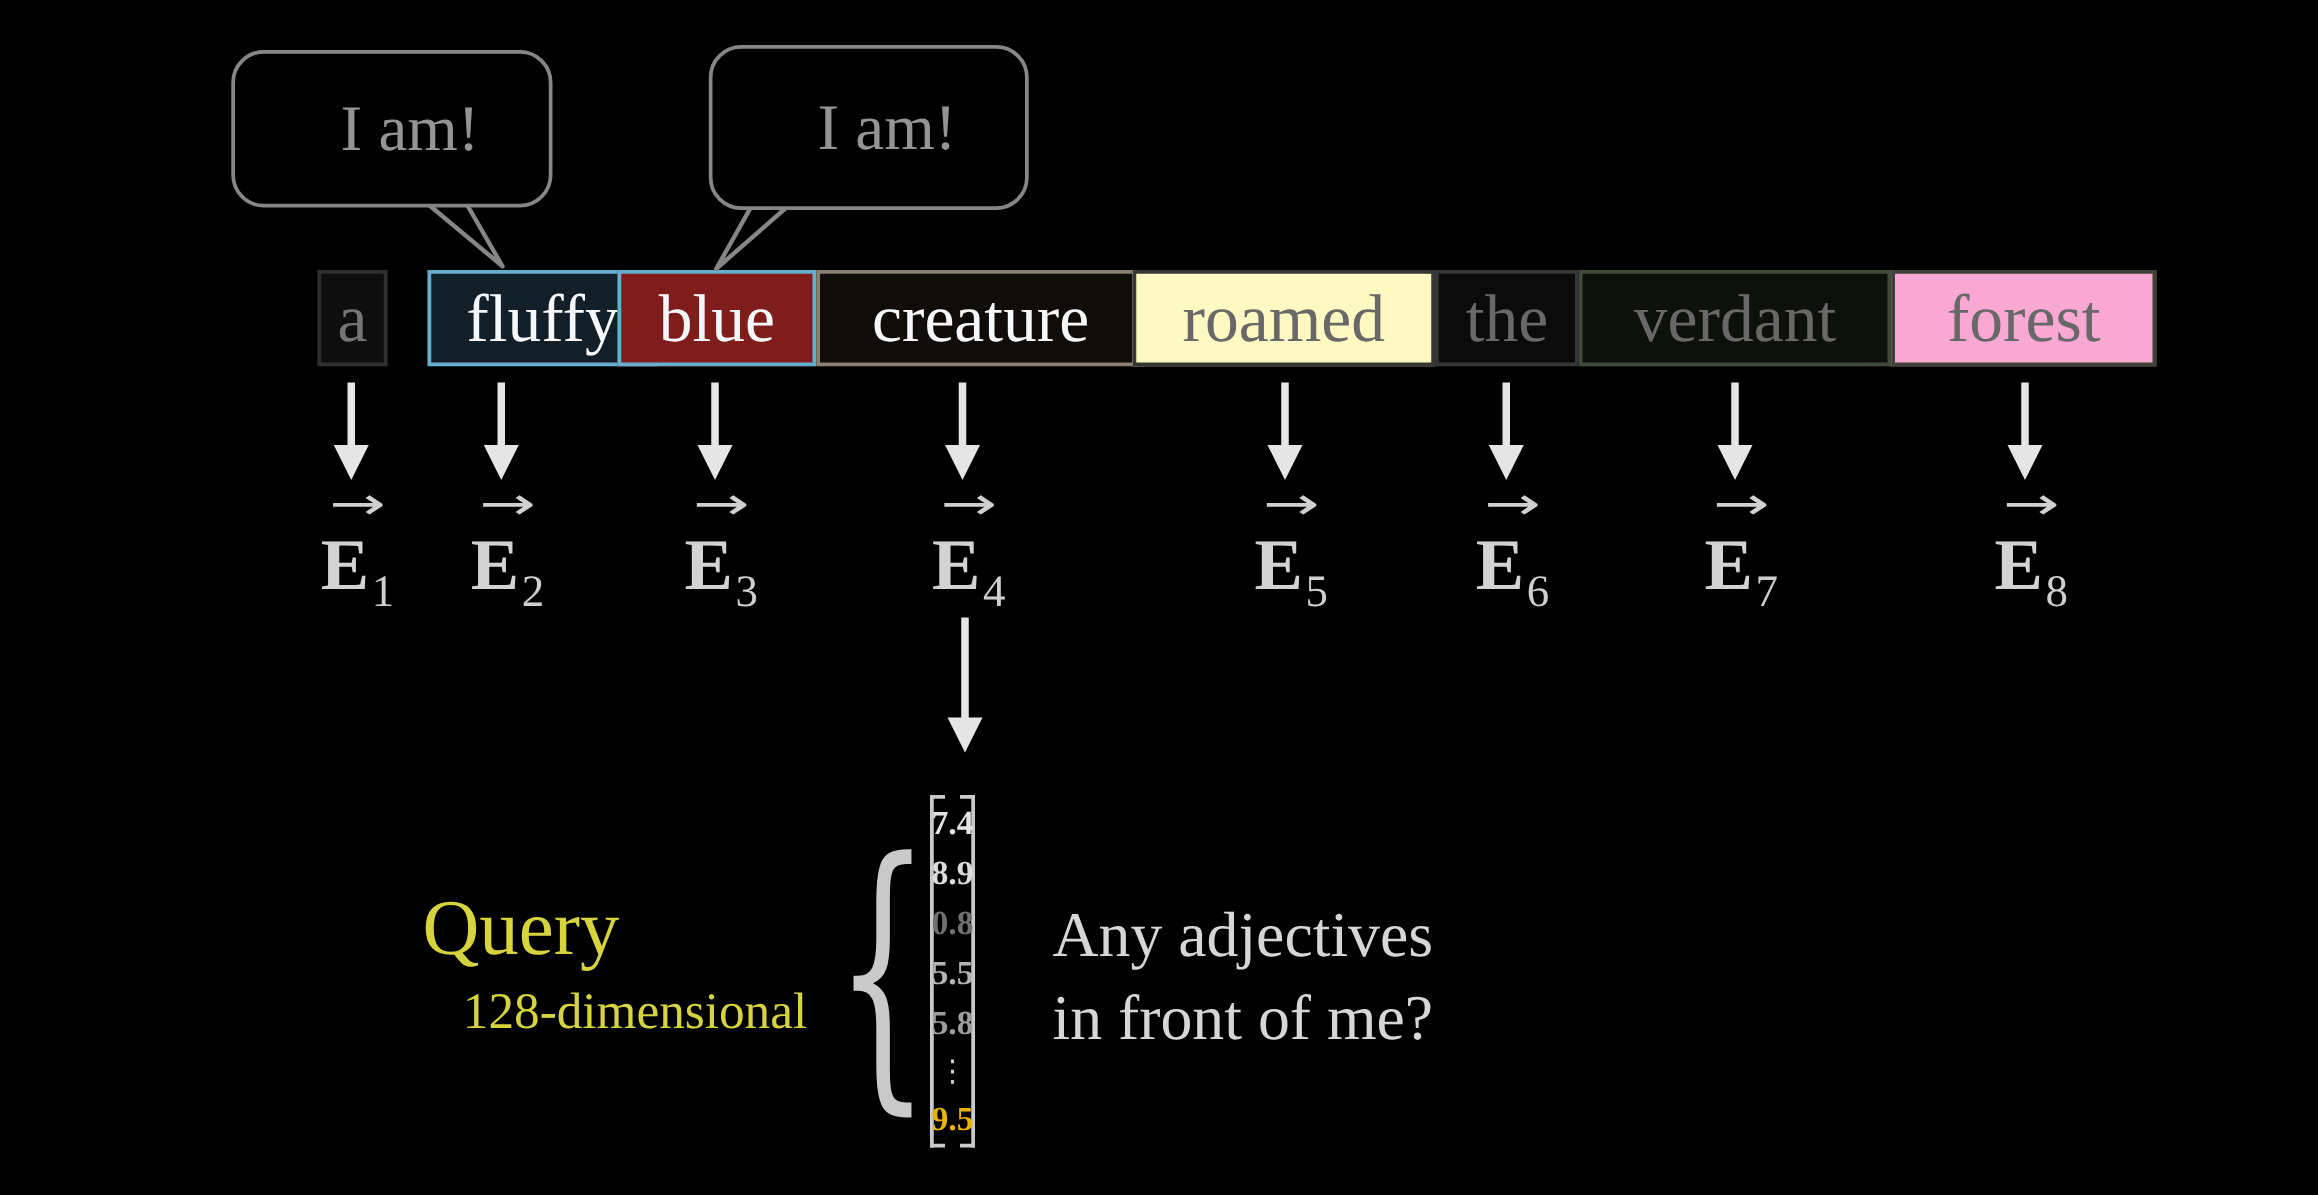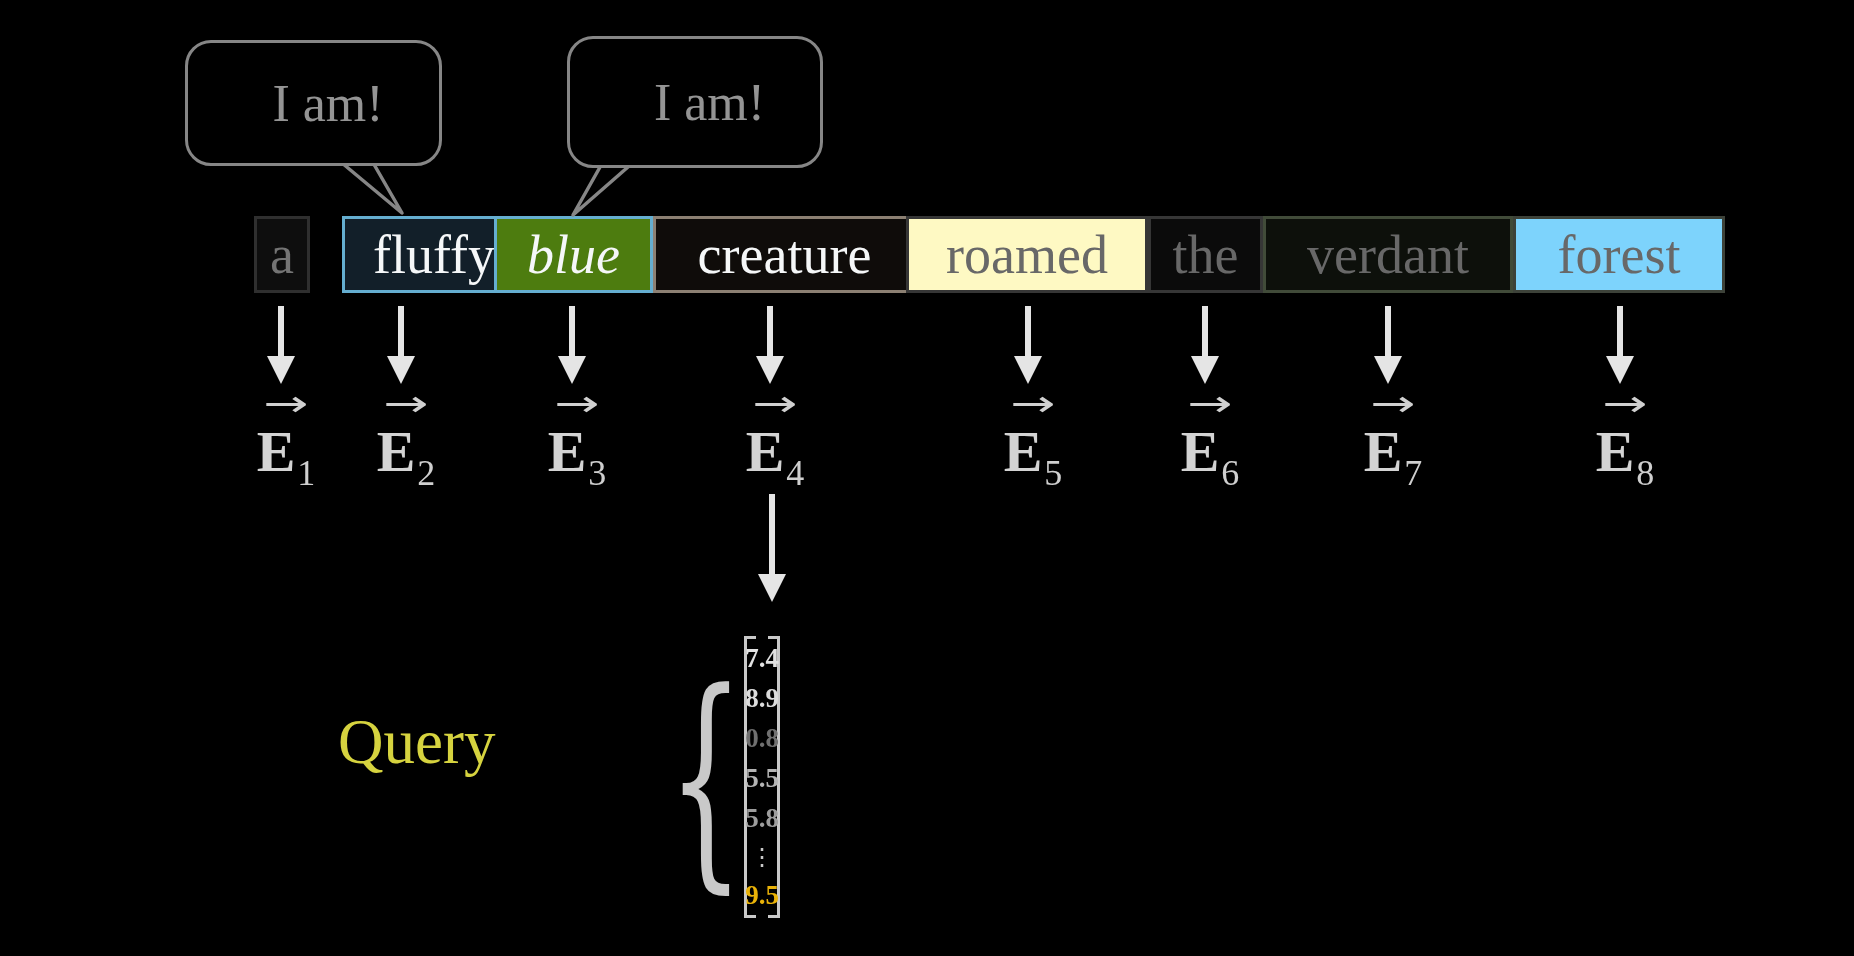--- a/index.html
+++ b/index.html
@@ -19,26 +19,26 @@
           color:#949494;font-size:52px;background:#000;z-index:3;padding-left:29px;}
   .bubble1{left:185px;top:40px;width:222px;height:120px;}
   .bubble2{left:567px;top:36px;width:221px;height:126px;}
   .tails{position:absolute;left:0;top:0;z-index:2;pointer-events:none;}
 
   
   .word{position:absolute;top:216px;height:77px;box-sizing:border-box;border:3px solid;
         display:flex;align-items:center;justify-content:center;font-size:54px;z-index:1;}
   .w0{left:254px;width:56px;border-color:#2f2f2f;background:#0e0e0e;color:#747474;}
   .w1{left:310px;width:184px;border-color:var(--blue);background:#121f29;color:#f5f7f8;margin-left:32px;}
-  .w2{left:494px;width:159px;border-color:var(--blue);background:#4d7c0f;color:#f5f7f8;font-style:italic;}
+  .w2{left:494px;width:159px;border-color:var(--blue);background:#7f1d1d;color:#f5f7f8;}
   .w3{left:653px;width:263px;border-color:var(--tan);background:#0f0c0a;color:#f5f7f8;}
   .w4{left:906px;width:242px;border-color:#363636;background:#fef9c3;color:#686868;}
   .w5{left:1148px;width:115px;border-color:#363636;background:#0b0b0b;color:#686868;}
   .w6{left:1263px;width:250px;border-color:#414b39;background:#0d100b;color:#686868;}
-  .w7{left:1513px;width:212px;border-color:#3d4239;background:#7dd3fc;color:#686868;}
+  .w7{left:1513px;width:212px;border-color:#3d4239;background:#f9a8d4;color:#686868;}
 
   
   .darrow{position:absolute;width:32px;height:80px;}
   .darrow::before{content:"";position:absolute;left:13px;top:0;width:6px;height:52px;background:var(--arrow);}
   .darrow::after{content:"";position:absolute;left:2px;top:50px;width:0;height:0;
     border-left:14px solid transparent;border-right:14px solid transparent;border-top:28px solid var(--arrow);}
   .a0{left:265px;top:306px;} .a1{left:385px;top:306px;} .a2{left:556px;top:306px;}
   .a3{left:754px;top:306px;} .a4{left:1012px;top:306px;} .a5{left:1189px;top:306px;}
   .a6{left:1372px;top:306px;} .a7{left:1604px;top:306px;}
   .long{left:756px;top:494px;height:110px;}
@@ -132,30 +132,35 @@
   <div class="evec e6">
     <span class="vechat">→</span><span class="eletter">E</span><span class="esub">7</span>
   </div>
   <div class="evec e7">
     <span class="vechat">→</span><span class="eletter">E</span><span class="esub">8</span>
   </div>
 
   <div class="darrow long"></div>
 
   <div class="query-title">Query</div>
+  <div class="query-dim">128-dimensional</div>
   <div class="brace">{</div>
 
   <div class="vector">
     <span class="br l"></span>
     <span class="br r"></span>
     <div class="vals">
       <span class="v0">7.4</span>
       <span class="v1">8.9</span>
       <span class="v2">0.8</span>
       <span class="v3">5.5</span>
       <span class="v4">5.8</span>
       <span class="vdots">⋮</span>
       <span class="v6">9.5</span>
     </div>
   </div>
 
+  <div class="question">
+    <div>Any adjectives</div>
+    <div>in front of me?</div>
+  </div>
 
 </div>
 
 </body></html>

